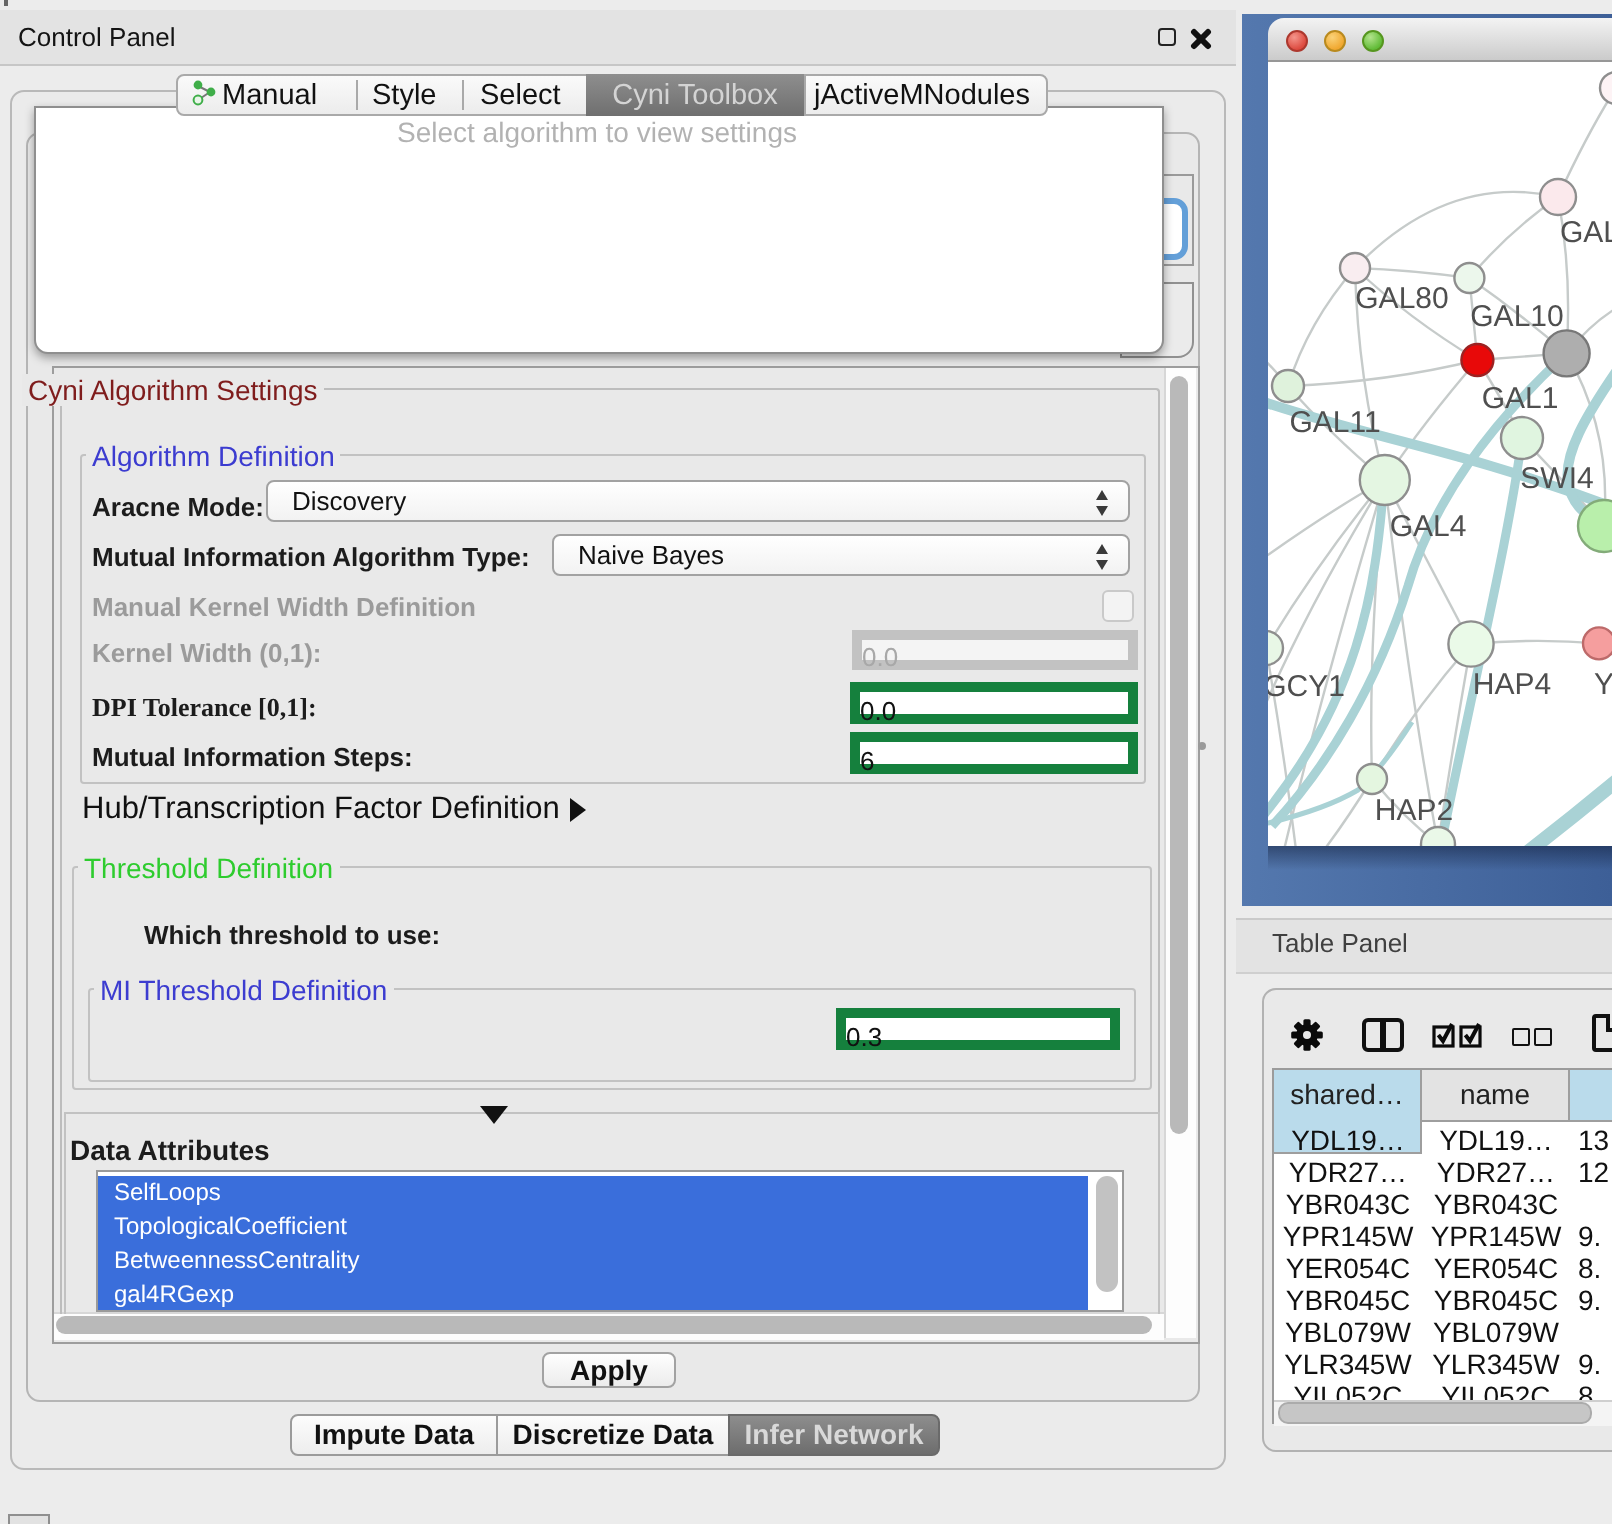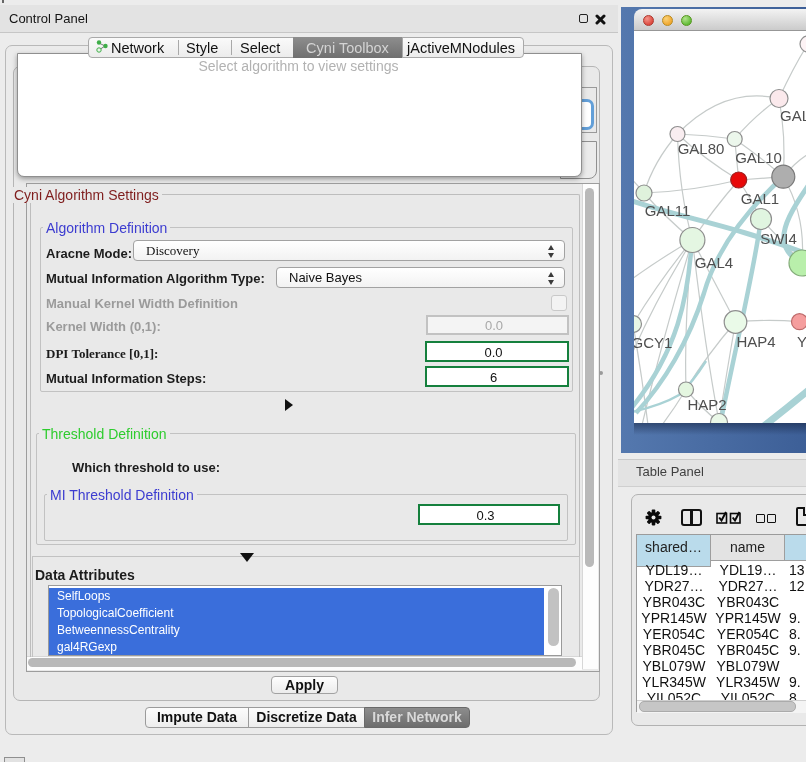--- a/index.html
+++ b/index.html
@@ -5,22 +5,22 @@
 #root{position:relative;width:806px;height:762px;background:#ececec;overflow:hidden;
  font-family:"Liberation Sans",sans-serif;-webkit-font-smoothing:antialiased;}
 .abs{position:absolute;}
 .lbl{font-size:13px;font-weight:bold;color:#1c1c1c;white-space:nowrap;}
 .dis{color:#9b9b9b;}
 .combo{position:absolute;background:linear-gradient(#ffffff,#f2f2f2);border:1px solid #a2a2a2;
  border-radius:4px;font-size:13px;color:#111;line-height:19px;padding-left:12px;box-sizing:border-box;height:21px;}
 .cararea{position:absolute;right:7px;top:4px;width:9px;height:13px;}
 .caru{width:0;height:0;border-left:3.5px solid transparent;border-right:3.5px solid transparent;border-bottom:5px solid #3a3a3a;margin-bottom:3px;}
 .card{width:0;height:0;border-left:3.5px solid transparent;border-right:3.5px solid transparent;border-top:5px solid #3a3a3a;}
-.field{position:absolute;background:#fff;border:2px solid #15803d;box-sizing:border-box;
- font-size:13px;color:#111;text-align:center;padding-right:7px;}
+.field{position:absolute;background:#fff;border:5px solid #15803d;box-sizing:border-box;
+ font-size:13px;color:#111;text-align:left;padding-right:7px;}
 .gbox{position:absolute;border:1px solid #c2c2c2;border-radius:2px;}
 .gtitle{position:absolute;font-size:14px;background:#e9e9e9;padding:0 3px;white-space:nowrap;}
 </style></head>
 <body>
 <div id="root">
 
 <div class="abs" style="left:2px;top:0;width:2px;height:3px;background:#666;"></div>
 
 <div class="abs" style="left:0;top:5px;width:618px;height:27px;background:#e3e3e3;border-bottom:1px solid #c6c6c6;"></div>
 <div class="abs" style="left:9px;top:11px;font-size:13px;color:#141414;">Control Panel</div>
@@ -41,21 +41,21 @@
 <div class="abs" style="left:27px;top:656px;width:555px;height:13px;background:#fdfdfd;border-top:1px solid #d7d7d7;"></div>
 <div class="abs" style="left:28px;top:658px;width:548px;height:9px;background:#b9b9b9;border-radius:5px;"></div>
 
 <div class="abs" style="left:30px;top:194px;width:548px;height:462px;border:1px solid #bdbdbd;border-bottom:none;border-radius:2px 2px 0 0;"></div>
 <div class="gtitle" style="left:11px;top:187px;color:#7f1d1d;">Cyni Algorithm Settings</div>
 
 <div class="gbox" style="left:40px;top:227px;width:531px;height:163px;"></div>
 <div class="gtitle" style="left:43px;top:220px;color:#3c3cd0;">Algorithm Definition</div>
 
 <div class="lbl" style="position:absolute;left:46px;top:246px;">Aracne Mode:</div>
-<div class="combo" style="left:133px;top:240px;width:432px;font-family:Liberation Serif, serif;">Discovery<div class="cararea">
+<div class="combo" style="left:133px;top:240px;width:432px;">Discovery<div class="cararea">
         <div class="caru"></div>
         <div class="card"></div>
       </div></div>
 
 <div class="lbl" style="position:absolute;left:46px;top:271px;">Mutual Information Algorithm Type:</div>
 <div class="combo" style="left:276px;top:267px;width:289px;">Naive Bayes<div class="cararea">
         <div class="caru"></div>
         <div class="card"></div>
       </div></div>
 
@@ -64,20 +64,21 @@
 
 <div class="lbl dis" style="position:absolute;left:46px;top:319px;">Kernel Width (0,1):</div>
 <div class="field" style="left:426px;top:315px;width:143px;height:20px;border-color:#c2c2c2;background:#f4f4f4;color:#a8a8a8;line-height:18px;">0.0</div>
 
 <div class="lbl" style="position:absolute;left:46px;top:346px;font-family:Liberation Serif, serif;">DPI Tolerance [0,1]:</div>
 <div class="field" style="left:425px;top:341px;width:144px;height:21px;line-height:19px;">0.0</div>
 
 <div class="lbl" style="position:absolute;left:46px;top:371px;">Mutual Information Steps:</div>
 <div class="field" style="left:425px;top:366px;width:144px;height:21px;line-height:19px;">6</div>
 
+<div class="abs" style="left:41px;top:396px;font-size:15.5px;color:#111;">Hub/Transcription Factor Definition</div>
 <div class="abs" style="left:285px;top:399px;width:0;height:0;border-top:6px solid transparent;border-bottom:6px solid transparent;border-left:8px solid #111;"></div>
 
 <div class="gbox" style="left:36px;top:433px;width:538px;height:110px;"></div>
 <div class="gtitle" style="left:39px;top:426px;color:#2ecc2e;">Threshold Definition</div>
 
 <div class="lbl" style="position:absolute;left:72px;top:460px;">Which threshold to use:</div>
 
 <div class="gbox" style="left:44px;top:494px;width:522px;height:45px;"></div>
 <div class="gtitle" style="left:47px;top:487px;color:#3c3cd0;">MI Threshold Definition</div>
 <div class="field" style="left:418px;top:504px;width:142px;height:21px;line-height:19px;">0.3</div>
@@ -225,21 +226,21 @@
         <path d="M3.2 7.5 L5.5 10.5 L10 2"></path>
         <path d="M16.7 7.5 L19 10.5 L23.5 2"></path>
       </g>
     </svg>
 <div class="abs" style="left:756px;top:514px;width:9px;height:9px;border:1.5px solid #111;border-radius:1px;box-sizing:border-box;"></div>
 <div class="abs" style="left:767px;top:514px;width:9px;height:9px;border:1.5px solid #111;border-radius:1px;box-sizing:border-box;"></div>
 <div class="abs" style="left:796px;top:507px;width:14px;height:19px;border:2px solid #111;border-radius:2px;box-sizing:border-box;background:#e9e9e9;"></div>
 <div class="abs" style="left:803px;top:507px;width:7px;height:7px;background:#e9e9e9;border-left:2px solid #111;border-bottom:2px solid #111;"></div>
 
 <div class="abs" style="left:636px;top:534px;width:170px;height:178px;border:1px solid #9b9b9b;background:#fff;border-right:none;box-sizing:border-box;"></div>
-<div class="abs" style="left:637px;top:535px;width:74px;height:32px;background:#badbeb;border-right:1px solid #9e9e9e;border-bottom:1px solid #9e9e9e;box-sizing:border-box;font-size:14px;color:#222;text-align:center;line-height:25px;">shared…</div>
+<div class="abs" style="left:637px;top:535px;width:74px;height:42px;background:#badbeb;border-right:1px solid #9e9e9e;border-bottom:1px solid #9e9e9e;box-sizing:border-box;font-size:14px;color:#222;text-align:center;line-height:25px;">shared…</div>
 <div class="abs" style="left:711px;top:535px;width:74px;height:26px;background:#e3e3e3;border-right:1px solid #9e9e9e;border-bottom:1px solid #9e9e9e;box-sizing:border-box;font-size:14px;color:#222;text-align:center;line-height:25px;">name</div>
 <div class="abs" style="left:785px;top:535px;width:21px;height:26px;background:#badbeb;border-bottom:1px solid #9e9e9e;box-sizing:border-box;"></div>
 
 <div id="tbody">
       <div class="abs" style="left:637px;top:562px;width:74px;height:16px;font-size:14px;color:#111;text-align:center;line-height:16px;">YDL19…</div>
       <div class="abs" style="left:711px;top:562px;width:74px;height:16px;font-size:14px;color:#111;text-align:center;line-height:16px;">YDL19…</div>
       <div class="abs" style="left:789px;top:562px;width:20px;height:16px;font-size:14px;color:#111;text-align:left;line-height:16px;">13</div>
       <div class="abs" style="left:637px;top:578px;width:74px;height:16px;font-size:14px;color:#111;text-align:center;line-height:16px;">YDR27…</div>
       <div class="abs" style="left:711px;top:578px;width:74px;height:16px;font-size:14px;color:#111;text-align:center;line-height:16px;">YDR27…</div>
       <div class="abs" style="left:789px;top:578px;width:20px;height:16px;font-size:14px;color:#111;text-align:left;line-height:16px;">12</div>
@@ -281,19 +282,19 @@
 <div class="abs" style="left:178px;top:40px;width:1px;height:15px;background:#a9a9a9;z-index:8;"></div>
 <div class="abs" style="left:231px;top:40px;width:1px;height:15px;background:#a9a9a9;z-index:8;"></div>
 <div class="abs" style="left:402px;top:37px;width:1px;height:21px;background:#a9a9a9;z-index:9;"></div>
 <svg class="abs" style="left:96px;top:40px;z-index:9;" width="12" height="13" viewBox="0 0 12 13">
  <line x1="3" y1="3" x2="9" y2="6" stroke="#777" stroke-width="1"></line>
  <line x1="3" y1="10" x2="9" y2="6" stroke="#777" stroke-width="1"></line>
  <circle cx="3" cy="2.5" r="2.2" fill="#3fae49"></circle>
       <circle cx="3" cy="10" r="2.2" fill="#e8f5e8" stroke="#3fae49"></circle>
       <circle cx="9.5" cy="6" r="2.2" fill="#3fae49"></circle>
 </svg>
-<div class="abs" style="left:111px;top:40px;font-size:14.5px;color:#111;z-index:9;">Network</div>
+<div class="abs" style="left:111px;top:40px;font-size:14.5px;color:#111;z-index:9;">Manual</div>
 <div class="abs" style="left:186px;top:40px;font-size:14.5px;color:#111;z-index:9;">Style</div>
 <div class="abs" style="left:240px;top:40px;font-size:14.5px;color:#111;z-index:9;">Select</div>
 <div class="abs" style="left:293px;top:40px;width:109px;text-align:center;font-size:14.5px;color:#d4d4d4;z-index:9;">Cyni Toolbox</div>
 <div class="abs" style="left:407px;top:40px;font-size:14.5px;color:#111;z-index:9;">jActiveMNodules</div>
 
 </div>
 
 </body></html>

